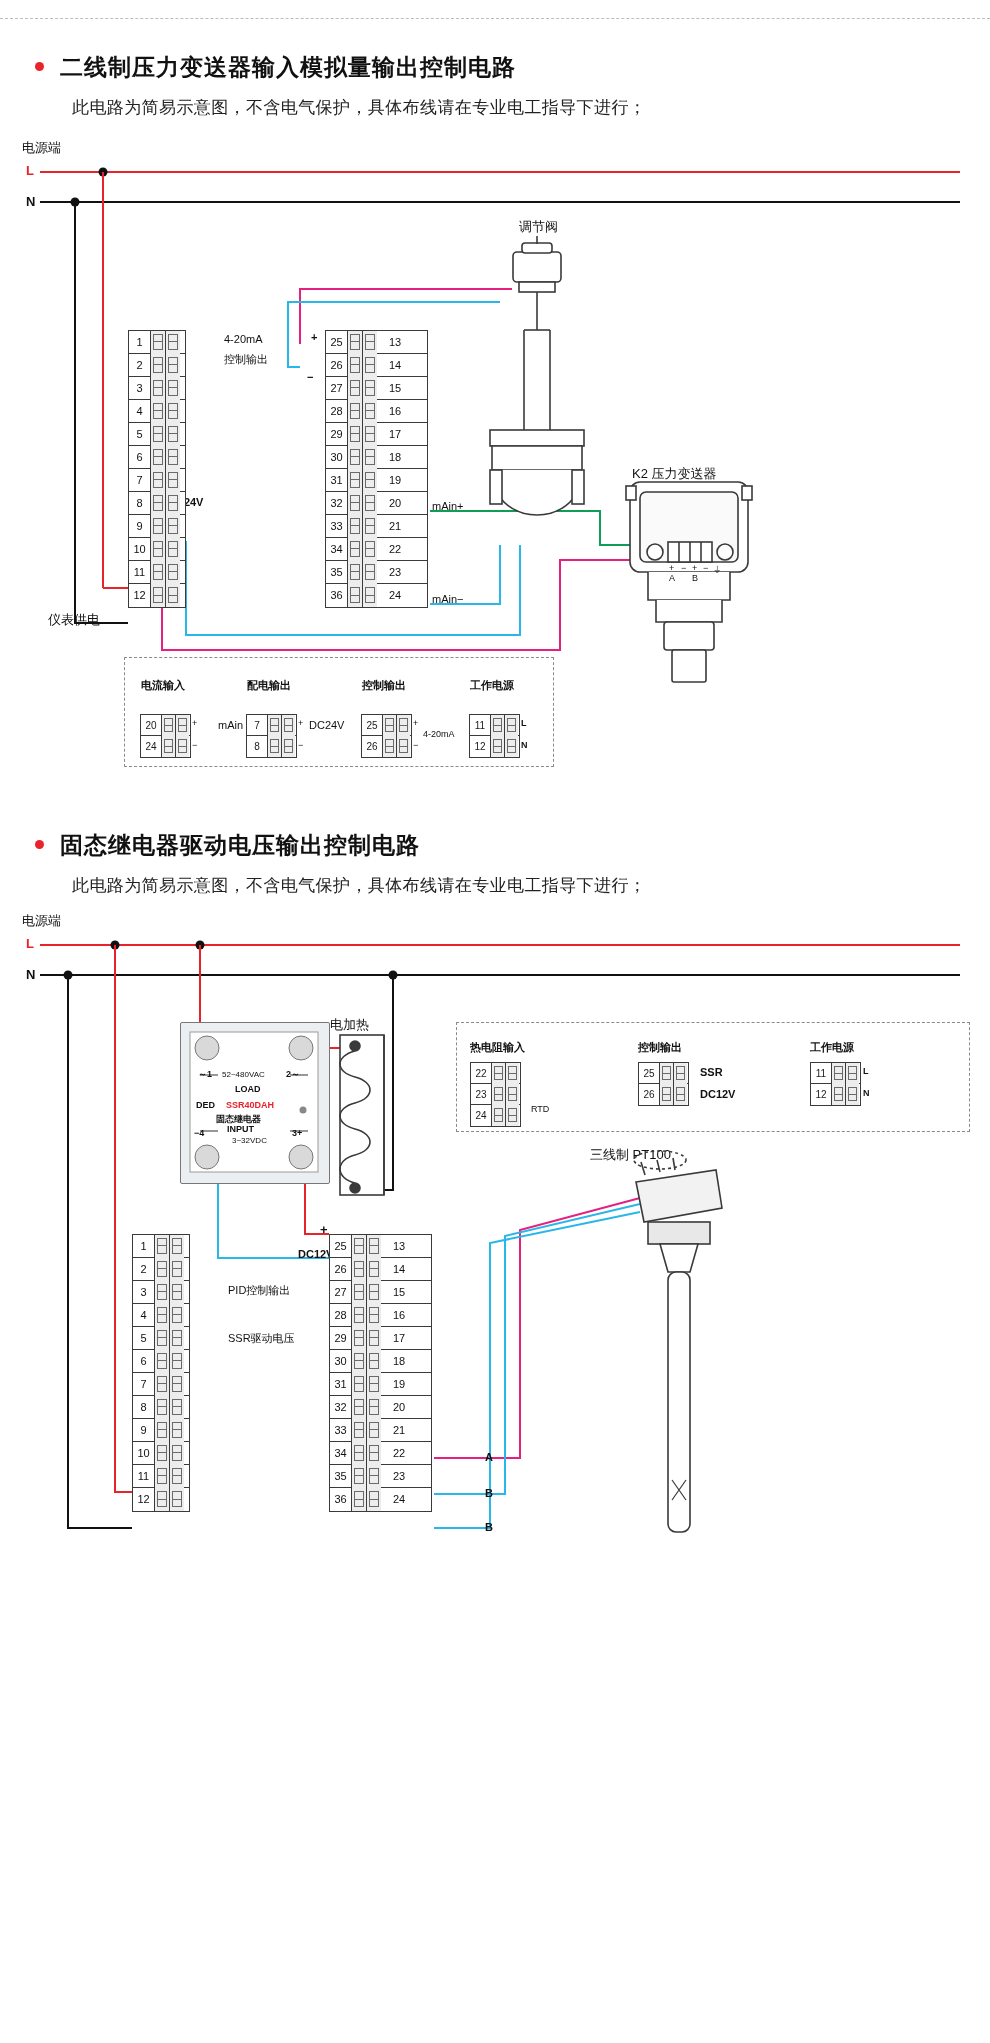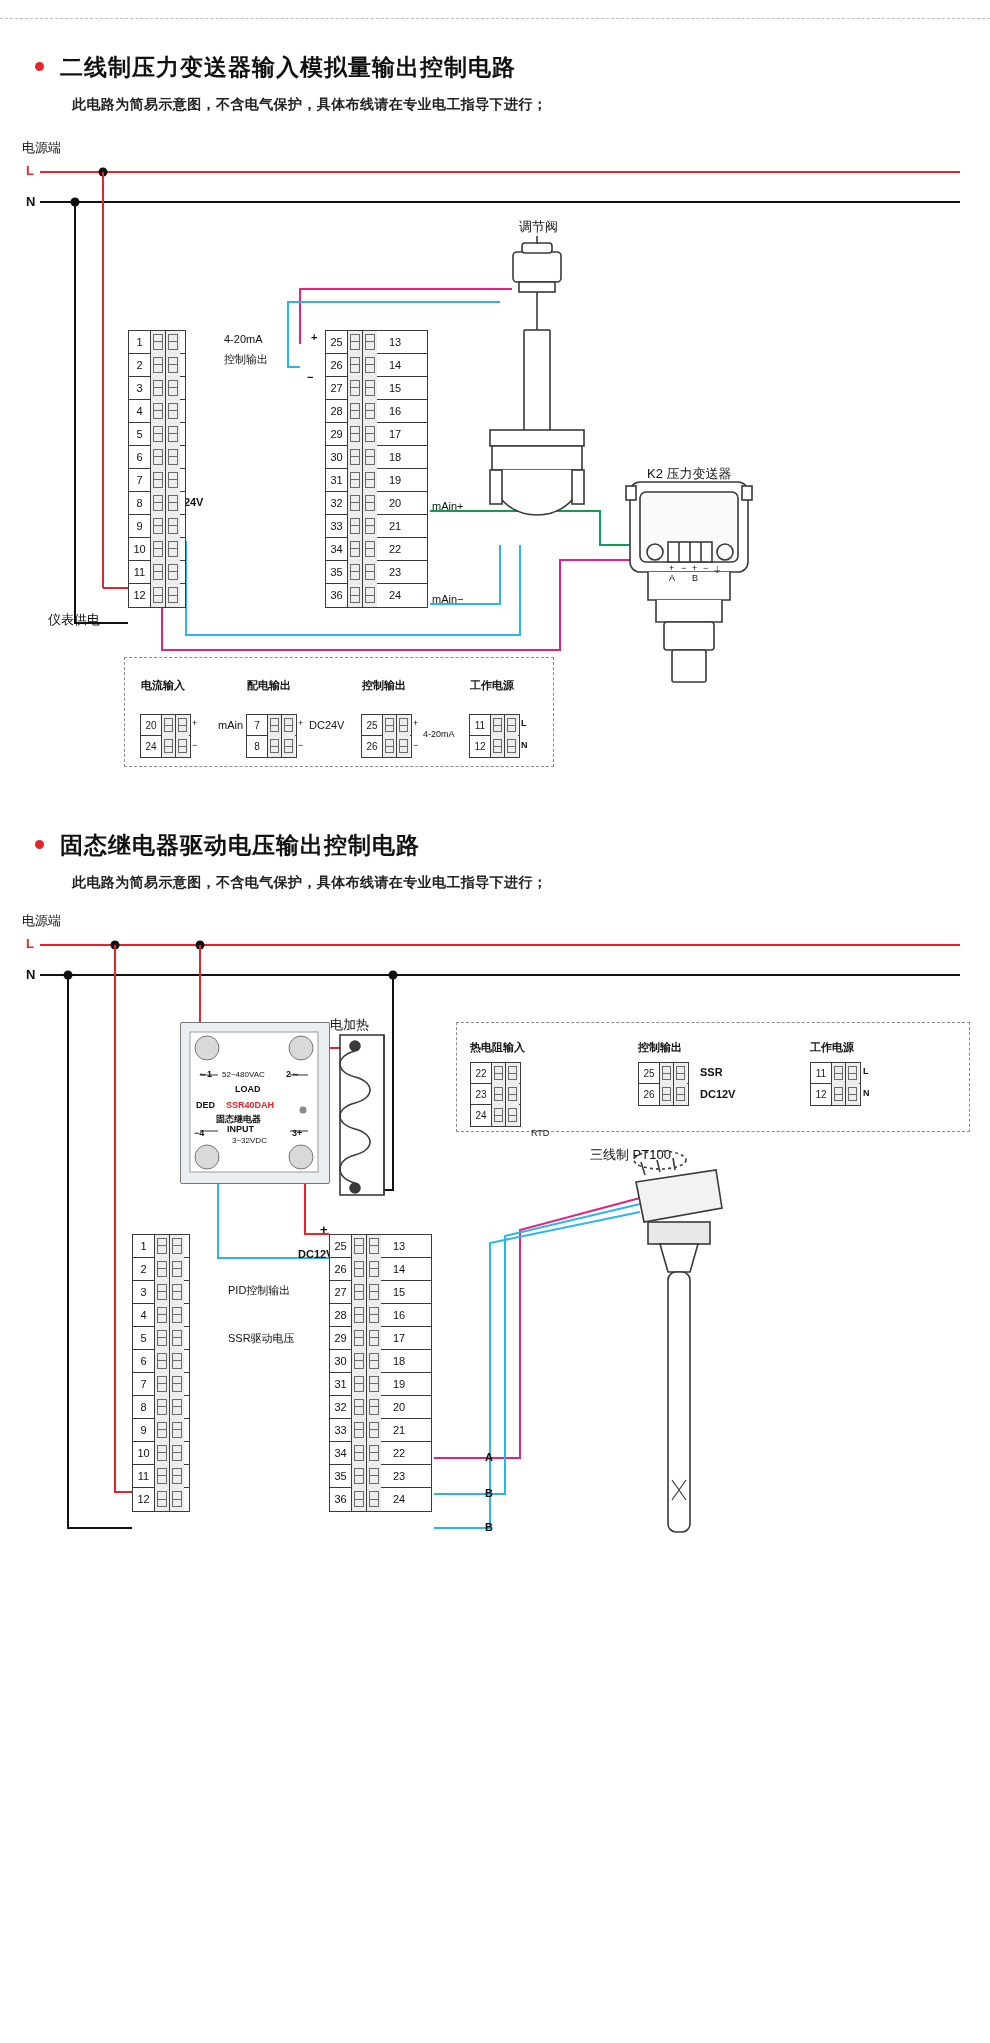--- a/index.html
+++ b/index.html
@@ -1,21 +1,21 @@
 <!DOCTYPE html>
 <html><head>
 <meta charset="utf-8">
 <style>
   html,body{margin:0;padding:0;background:#ffffff;}
   body{width:990px;height:2043px;position:relative;font-family:"Liberation Sans","DejaVu Sans",sans-serif;color:#1a1a1a;}
   .page{position:relative;width:990px;height:2043px;overflow:hidden;}
   .dash-top{position:absolute;left:0;top:18px;width:990px;border-top:1px dashed #bdbdbd;}
   .sec-title{position:absolute;font-size:23px;font-weight:bold;color:#111;letter-spacing:1px;}
   .bullet{position:absolute;width:9px;height:9px;border-radius:50%;background:#e8232a;}
-  .sec-sub{position:absolute;font-size:14px;color:#222;letter-spacing:0.4px;font-weight:bold;}
+  .sec-sub{position:absolute;font-size:17px;color:#222;letter-spacing:0.4px;}
   .lbl{position:absolute;font-size:13px;color:#111;white-space:nowrap;}
   .lbl.sm{font-size:11px;}
   .lbl.xs{font-size:9px;}
   .lbl.b{font-weight:bold;}
   .red{color:#e8232a;}
   .term-col{position:absolute;border:1px solid #3a3a3a;background:#fff;}
   .trow{display:flex;align-items:center;height:23px;border-bottom:1px solid #3a3a3a;box-sizing:border-box;}
   .trow:last-child{border-bottom:none;}
   .tnum{width:21px;text-align:center;font-size:11px;line-height:23px;color:#111;}
   .tscrew{width:15px;height:23px;border-left:1px solid #3a3a3a;position:relative;box-sizing:border-box;background:#ededed;}
@@ -44,21 +44,21 @@
 
   <div class="bullet" style="left:35px;top:62px;"></div>
   <div class="sec-title" style="left:60px;top:52px;">二线制压力变送器输入模拟量输出控制电路</div>
   <div class="sec-sub" style="left:72px;top:96px;">此电路为简易示意图，不含电气保护，具体布线请在专业电工指导下进行；</div>
 
   <div class="lbl" style="left:22px;top:139px;">电源端</div>
   <div class="lbl b red" style="left:26px;top:163px;">L</div>
   <div class="lbl b" style="left:26px;top:194px;">N</div>
 
   <div class="lbl" style="left:519px;top:218px;">调节阀</div>
-  <div class="lbl" style="left:632px;top:465px;margin-left:15px;">K2  压力变送器</div>
+  <div class="lbl" style="left:632px;top:465px;">K2  压力变送器</div>
   <div class="lbl sm" style="left:224px;top:333px;">4-20mA</div>
   <div class="lbl sm" style="left:224px;top:352px;">控制输出</div>
   <div class="lbl sm b" style="left:311px;top:331px;">+</div>
   <div class="lbl sm b" style="left:307px;top:371px;">−</div>
   <div class="lbl b" style="left:172px;top:472px;">+</div>
   <div class="lbl sm b" style="left:168px;top:496px;">DC24V</div>
   <div class="lbl b" style="left:172px;top:518px;">−</div>
   <div class="lbl sm" style="left:432px;top:500px;">mAin+</div>
   <div class="lbl sm" style="left:432px;top:593px;text-align:right;">mAin−</div>
   <div class="lbl" style="left:48px;top:611px;">仪表供电</div>
@@ -633,21 +633,21 @@
         <div class="mnum">23</div>
         <div class="msc"></div>
         <div class="msc"></div>
       </div>
     <div class="mrow">
         <div class="mnum">24</div>
         <div class="msc"></div>
         <div class="msc"></div>
       </div>
   </div>
-  <div class="lbl xs" style="left:531px;top:1128px;">RTD</div>
+  <div class="lbl xs" style="left:531px;top:1104px;">RTD</div>
 
   <div class="lbl sm b" style="left:638px;top:1040px;">控制输出</div>
   <div class="mini" style="left:638px;top:1062px;width:49px;">
     <div class="mrow">
         <div class="mnum">25</div>
         <div class="msc"></div>
         <div class="msc"></div>
       </div>
     <div class="mrow">
         <div class="mnum">26</div>

